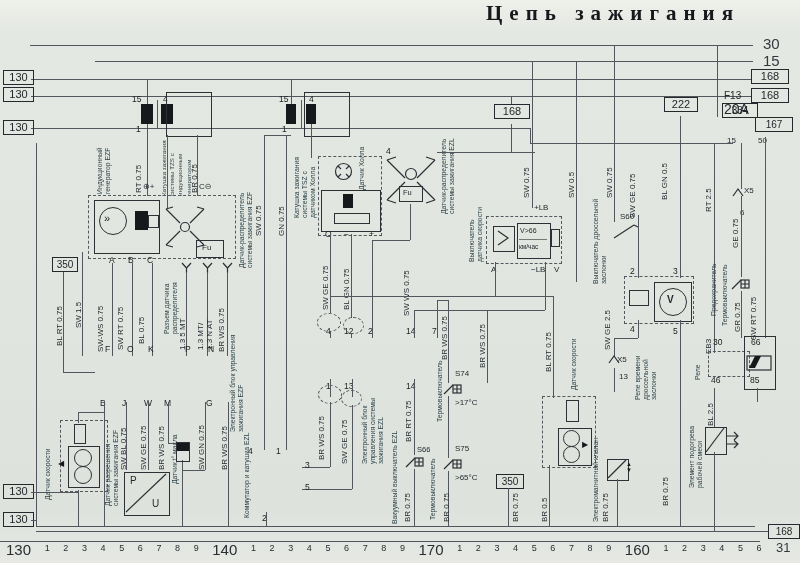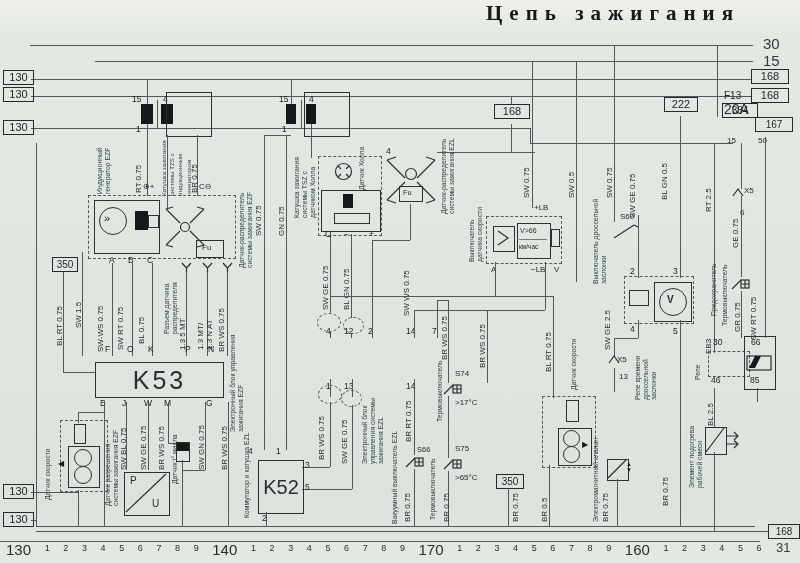--- a/index.html
+++ b/index.html
@@ -147,21 +147,20 @@
   <div class="v" style="left:55px;top:286px;height:60px">BL RT 0.75</div>
   <div class="v" style="left:74px;top:278px;height:50px">SW 1.5</div>
   <div class="v" style="left:96px;top:278px;height:74px">SW-WS 0.75</div>
   <div class="v" style="left:116px;top:278px;height:72px">SW RT 0.75</div>
   <div class="v" style="left:137px;top:284px;height:60px">BL 0.75</div>
   <div class="v" style="left:178px;top:284px;height:66px">1.3 5 MT</div>
   <div class="v" style="left:196px;top:292px;height:58px">1.3 MT/</div>
   <div class="v" style="left:205px;top:292px;height:58px">1.3 N AT</div>
   <div class="v" style="left:217px;top:278px;height:74px">BR WS 0.75</div>
 
-  <div class="bx kid" style="left:95px;top:362px;width:127px;height:34px;font:300 25px 'Liberation Sans',sans-serif;letter-spacing:3px">K53</div>
   <div class="pin" style="left:105px;top:344px">F</div>
   <div class="pin" style="left:127px;top:344px">O</div>
   <div class="pin" style="left:148px;top:344px">K</div>
   <div class="pin" style="left:185px;top:344px">P</div>
   <div class="pin" style="left:208px;top:344px">N</div>
   <div class="pin" style="left:100px;top:398px">B</div>
   <div class="pin" style="left:122px;top:398px">J</div>
   <div class="pin" style="left:144px;top:398px">W</div>
   <div class="pin" style="left:164px;top:398px">M</div>
   <div class="pin" style="left:206px;top:398px">G</div>
@@ -258,21 +257,20 @@
   <div class="vl" style="left:352px;top:379px;height:18px"></div>
   <div class="dash" style="left:318px;top:385px;width:22px;height:17px;border-radius:50%"></div>
   <div class="dash" style="left:341px;top:390px;width:19px;height:15px;border-radius:50%"></div>
   <div class="vl" style="left:330px;top:402px;height:65px"></div>
   <div class="hl" style="left:302px;top:467px;width:28px"></div>
   <div class="vl" style="left:352px;top:405px;height:84px"></div>
   <div class="hl" style="left:302px;top:489px;width:50px"></div>
   <div class="v" style="left:317px;top:400px;height:60px">BR WS 0.75</div>
   <div class="v" style="left:340px;top:404px;height:60px">SW GE 0.75</div>
 
-  <div class="bx kid" style="left:258px;top:460px;width:44px;height:52px;font:300 20px 'Liberation Sans',sans-serif">K52</div>
   <div class="pin" style="left:248px;top:446px">4</div>
   <div class="pin" style="left:276px;top:446px">1</div>
   <div class="pin" style="left:305px;top:460px">3</div>
   <div class="pin" style="left:305px;top:482px">5</div>
   <div class="pin" style="left:262px;top:513px">2</div>
   <div class="vl" style="left:266px;top:512px;height:14px"></div>
   <div class="c" style="left:243px;top:378px;height:140px;width:16px">Коммутатор и катушка EZL</div>
 
   <div class="v" style="left:440px;top:300px;height:60px">BR WS 0.75</div>
   <div class="v" style="left:478px;top:306px;height:62px">BR WS 0.75</div>

